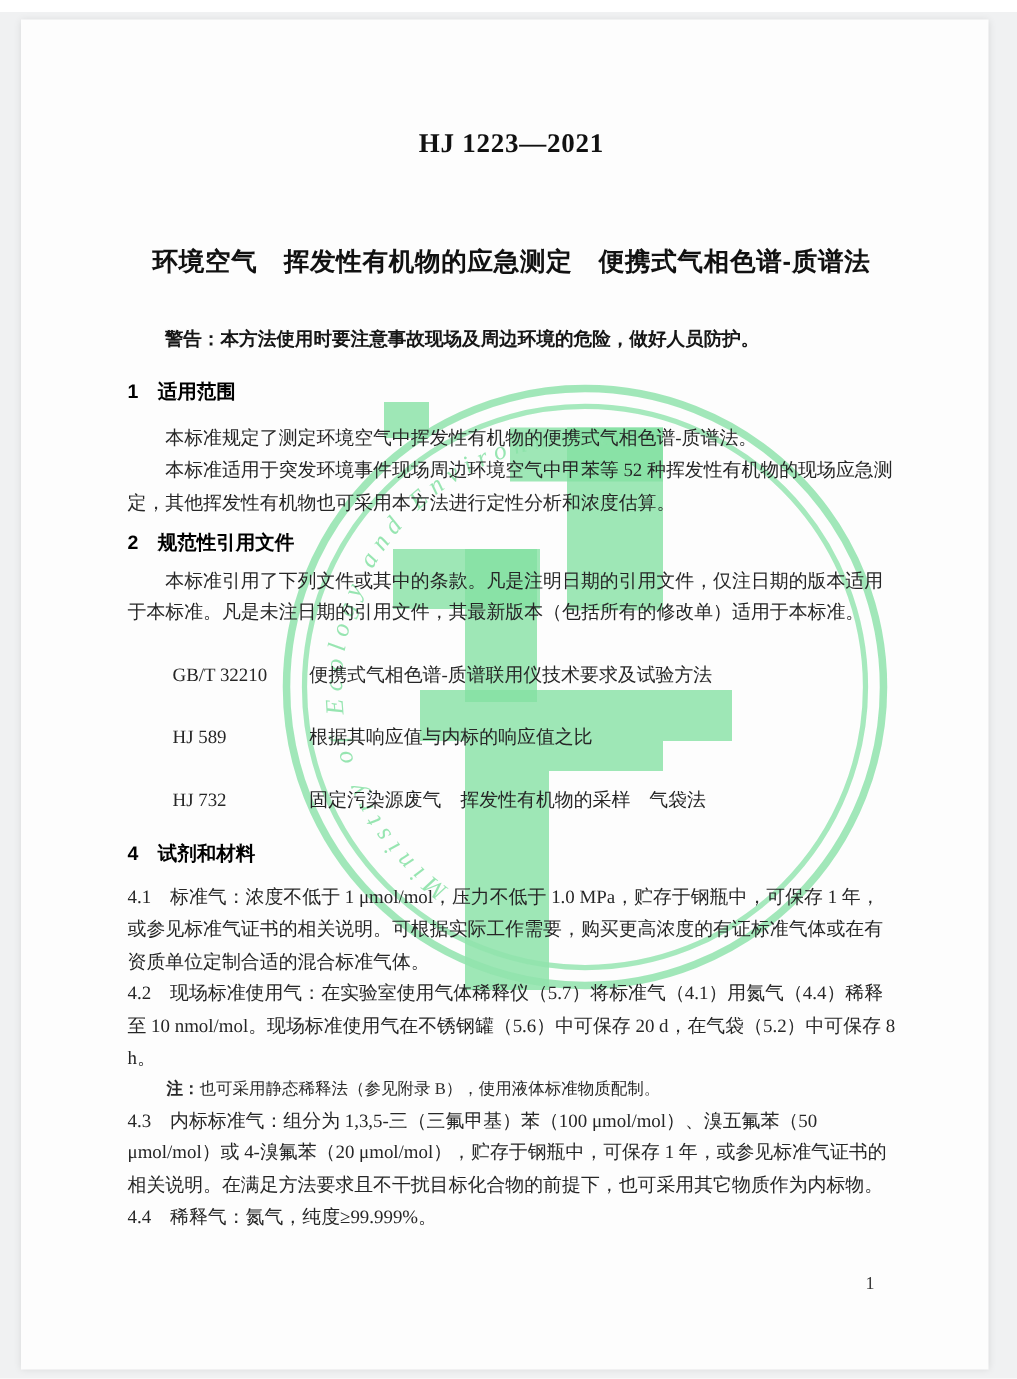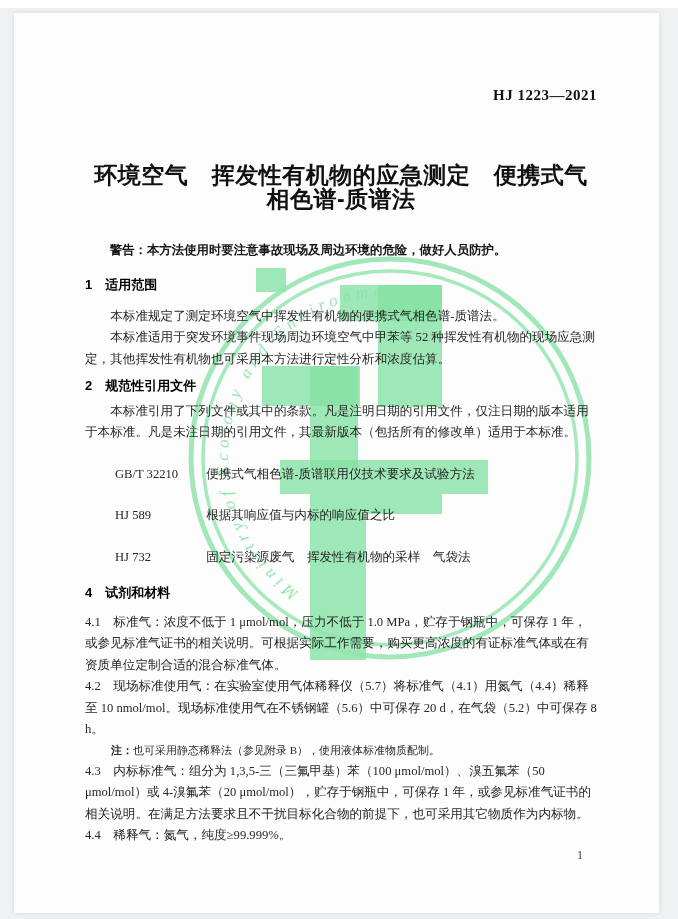--- a/index.html
+++ b/index.html
@@ -13,27 +13,27 @@
     position:absolute;left:14px;top:13px;width:645px;height:900px;
     background:#fdfdfd;box-shadow:0 0 5px rgba(0,0,0,0.10);
   }
   .wm{position:absolute;left:0;top:0;z-index:0;}
   .content{
     position:relative;z-index:1;
     margin:0 62px 0 71px;
     font-size:12.6px;line-height:21.5px;color:#262626;
   }
   .header-code{
-    margin-top:72px;text-align:right;
-    font-weight:bold;font-size:15px;letter-spacing:0.5px;color:#111;
+    margin-top:72px;text-align:center;
+    font-weight:bold;font-size:18px;letter-spacing:0.5px;color:#111;
   }
   .doc-title{
     margin-top:56px;text-align:center;
     font-family:"Liberation Sans","DejaVu Sans",sans-serif;
-    font-weight:bold;font-size:23px;letter-spacing:0.5px;color:#111;
+    font-weight:bold;font-size:17px;letter-spacing:0.5px;color:#111;
     line-height:24px;
   }
   .warning{
     margin-top:29px;text-indent:2em;
     font-family:"Liberation Sans","DejaVu Sans",sans-serif;
     font-weight:bold;font-size:12.4px;color:#161616;
   }
   .sec-heading{
     font-family:"Liberation Sans","DejaVu Sans",sans-serif;
     font-weight:bold;font-size:13px;color:#000000;

